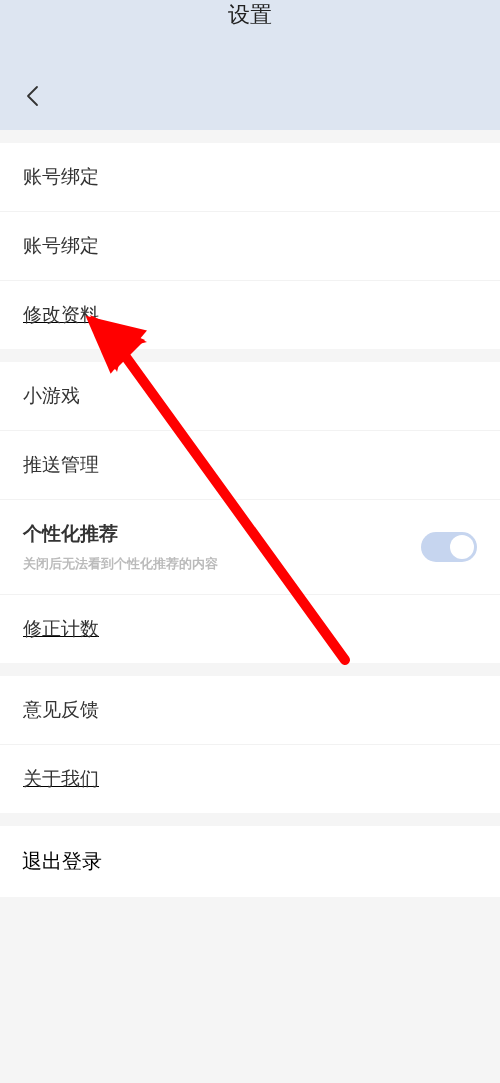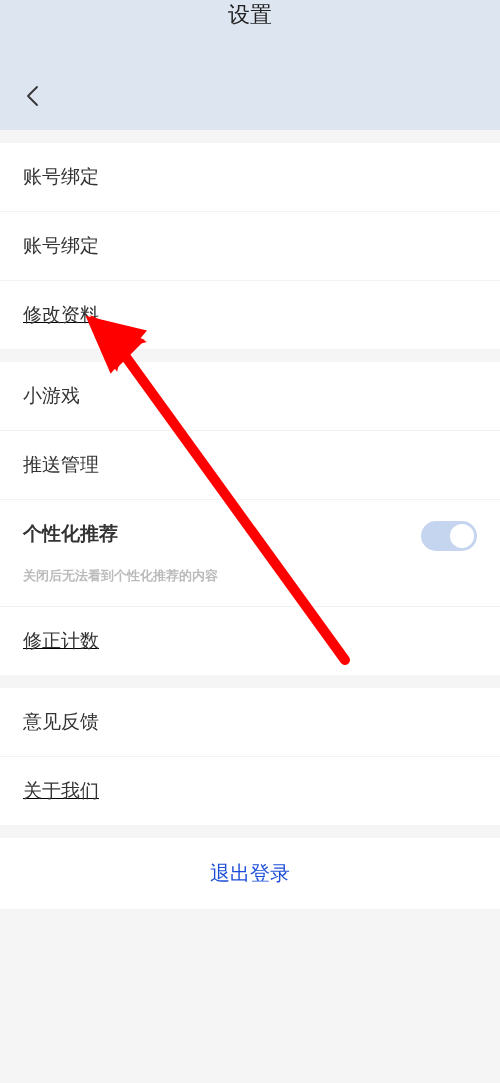--- a/index.html
+++ b/index.html
@@ -44,35 +44,35 @@
       background: #fff;
       margin-top: 13px;
     }
     .section:first-of-type {
       margin-top: 13px;
     }
     .list-item {
       padding: 21px 23px;
       border-bottom: 1px solid #f2f2f2;
       display: flex;
-      align-items: flex-start;
+      align-items: center;
       justify-content: space-between;
     }
     .list-item:last-child {
       border-bottom: none;
       text-decoration: underline;
     }
     .item-label {
       font-size: 19px;
       color: #333;
     }
     .item-sublabel {
       font-size: 13px;
       color: #bbb;
-      margin-top: 20px;
+      margin-top: 8px;
     }
     .item-text-wrap {
       display: flex;
       flex-direction: column;
       font-weight: bold;
     }
     .toggle {
       width: 56px;
       height: 30px;
       background: #c6d5ef;
@@ -88,23 +88,22 @@
       height: 24px;
       background: #fff;
       border-radius: 50%;
     }
     .logout-section {
       margin-top: 13px;
       background: #fff;
     }
     .logout-btn {
       padding: 22px;
-      text-align: center;
       font-size: 20px;
-      color: #1d4ed8;
+      color: #000000;
     }
     .annotation-arrow {
       position: absolute;
       pointer-events: none;
       z-index: 1000;
     }
   </style>
 </head>
 <body>
 

